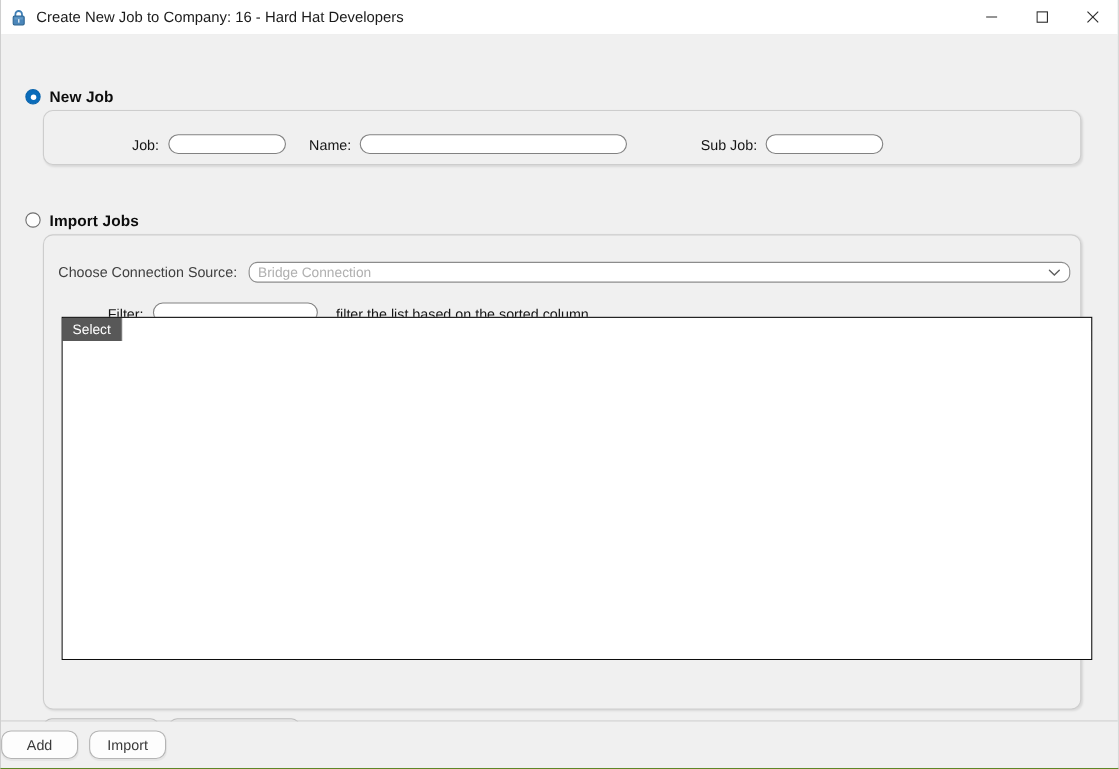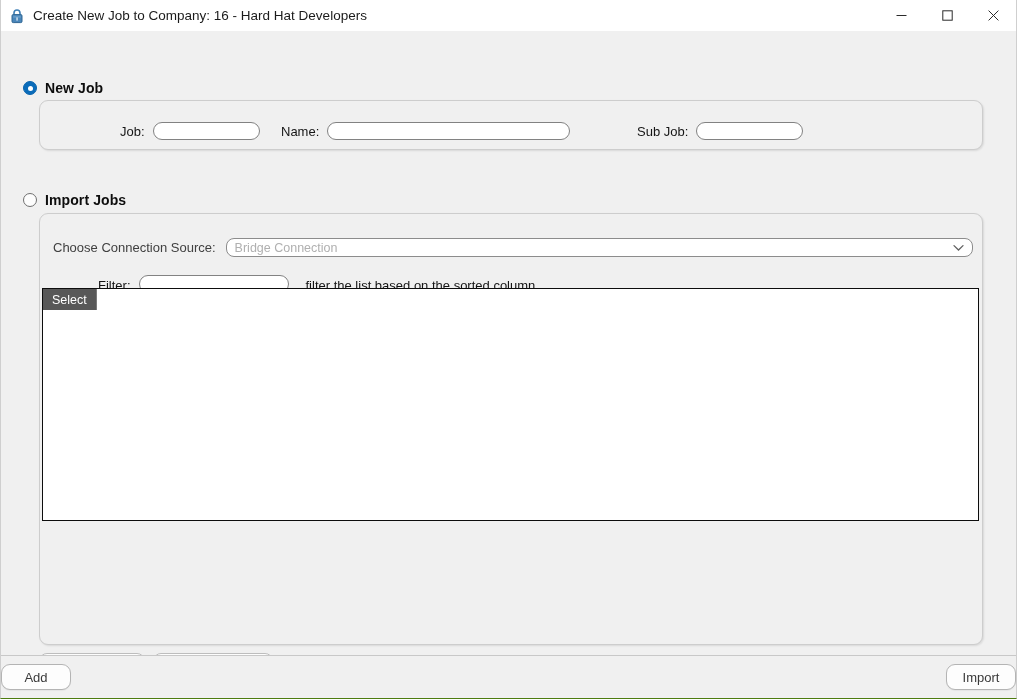--- a/index.html
+++ b/index.html
@@ -217,24 +217,24 @@
   .filter-hint {
     font-size: 13px;
     color: #151515;
     white-space: nowrap;
     margin-left: 9px;
   }
 
   
   .grid {
     position: absolute;
-    left: 2px;
+    left: 16px;
     top: 74px;
     width: 937px;
-    height: 233px;
+    height: 312px;
     box-sizing: border-box;
     background: #ffffff;
     border: 1px solid #0d0d0d;
     overflow: hidden;
   }
   .grid-header {
     display: flex;
     height: 21px;
   }
   .grid-col {
@@ -312,21 +312,21 @@
     background: #c8c8c8;
   }
   .footer {
     position: absolute;
     left: 0; right: 0;
     top: 625px;
     bottom: 0;
     background: #f0f0f0;
     display: flex;
     align-items: center;
-    justify-content: space-between;
+    justify-content: flex-start;
     gap: 10px;
   }
   .btn {
     box-sizing: border-box;
     width: 70px;
     height: 26px;
     background: #fdfdfd;
     border: 1px solid #b4b4b4;
     border-radius: 9px;
     font-family: "Liberation Sans", sans-serif;

